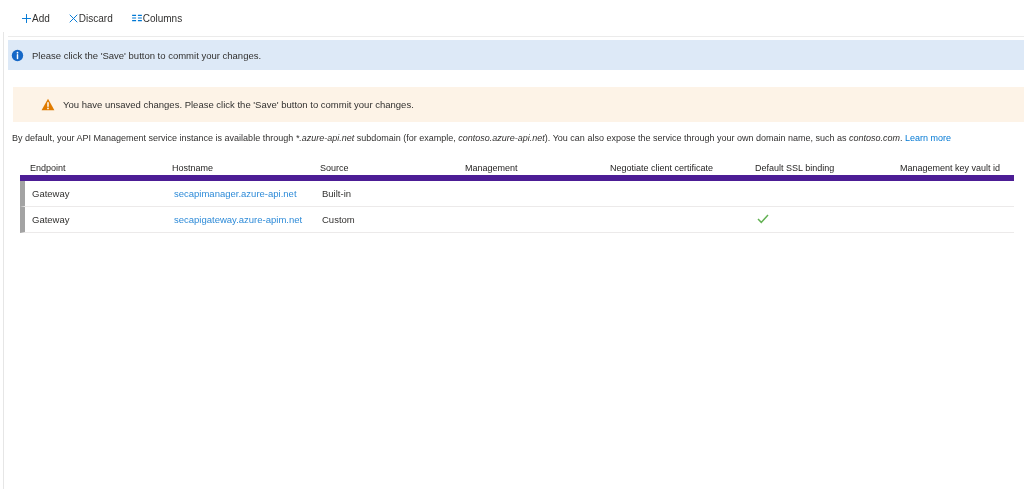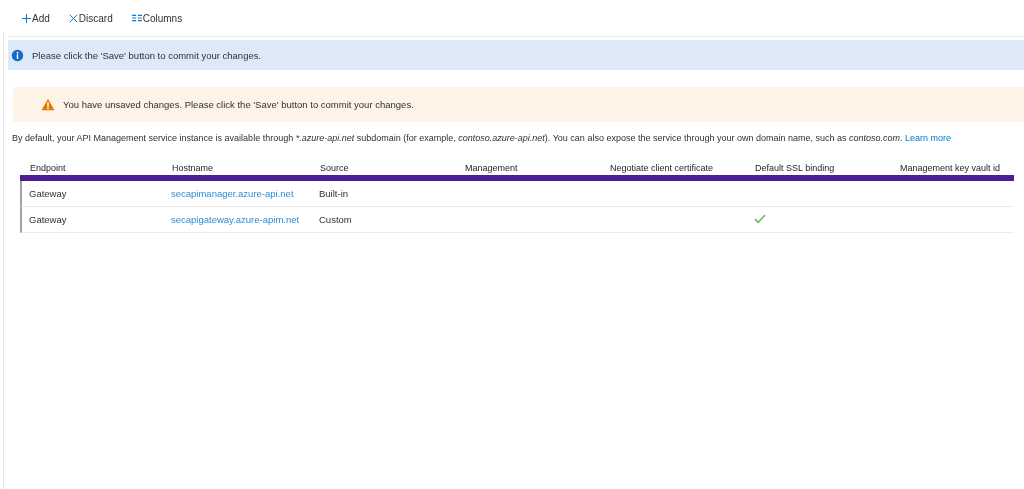--- a/index.html
+++ b/index.html
@@ -66,21 +66,21 @@
     grid-template-columns: 142px 148px 145px 145px 145px 145px auto;
     align-items: center;
   }
   .thead {
     height: 21px; padding-left: 10px;
     border-bottom: 6px solid #4c1d95;
     font-size: 9px; font-weight: 400; color: #201f1e;
   }
   .trow {
     height: 26px; padding-left: 7px;
-    border-left: 2px solid #a3a3a3;
+    border-left: 5px solid #a3a3a3;
     border-bottom: 1px solid #eceaea;
     font-size: 9.5px; cursor: pointer;
   }
   .cell { overflow: hidden; text-overflow: ellipsis; white-space: nowrap; }
   .host-link { color: #2e8bd8; text-decoration: none; cursor: pointer; font-size: 9.5px; margin-top: 40px; }
   .check-ic { display: flex; align-items: center; color: #62b152; }
 </style>
 </head>
 <body>
 

